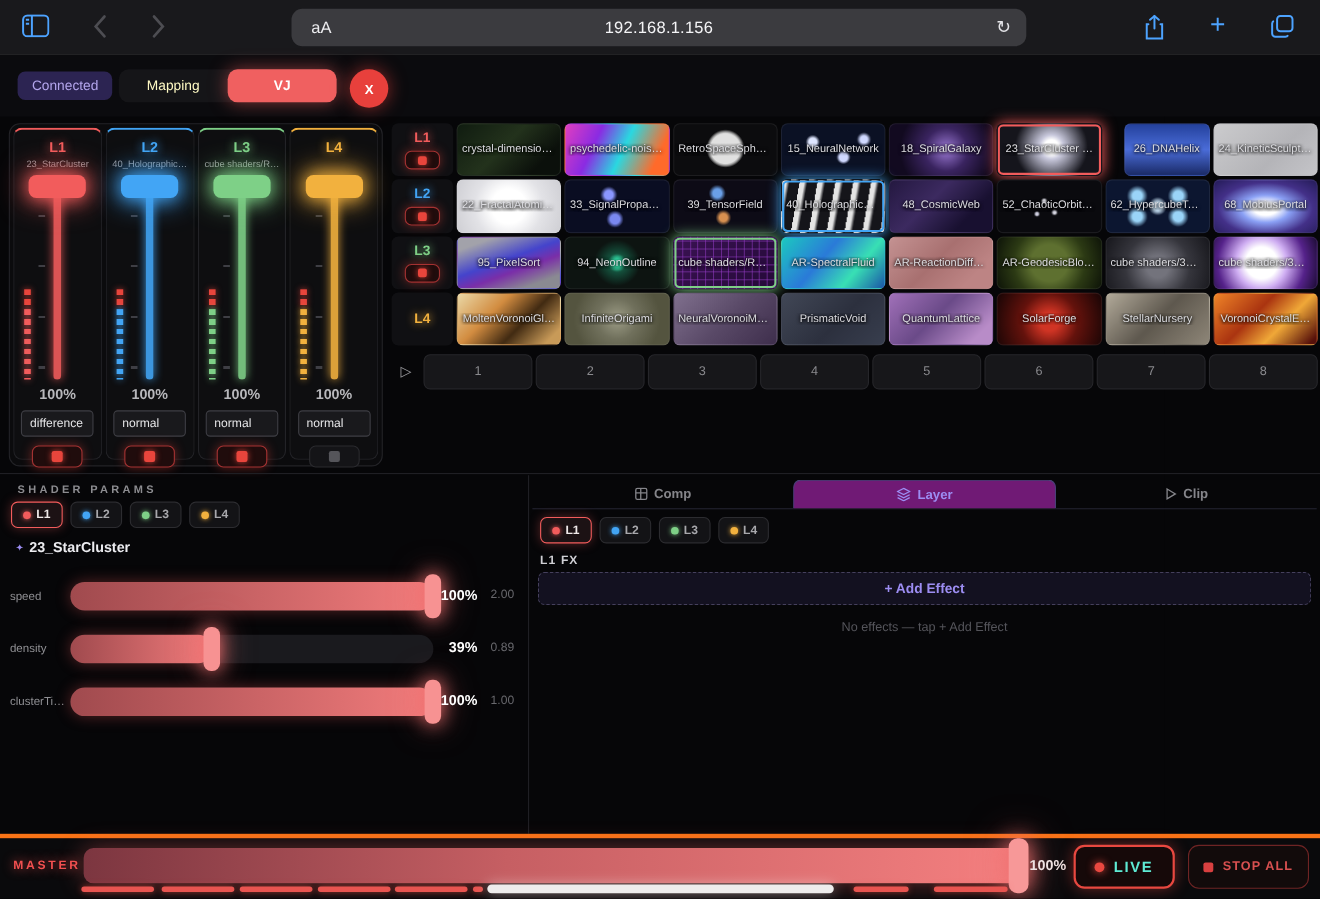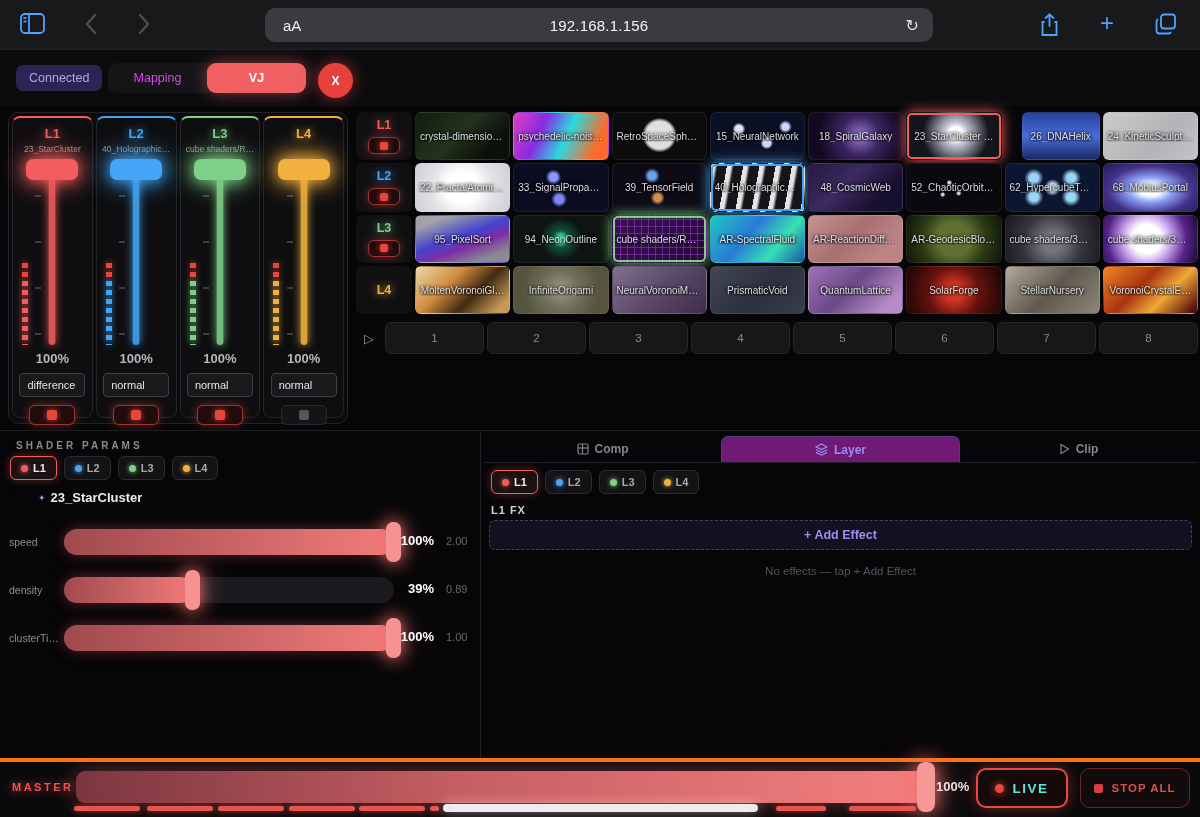--- a/index.html
+++ b/index.html
@@ -19,21 +19,21 @@
   .plus-ico { font-size:24px; color:#4da3ff; font-weight:300; line-height:20px; }
 
   
   .tab-row { position:absolute; top:50px; left:0; width:1200px; height:56px; background:#0b0b0e; }
   .badge-connected { position:absolute; left:16px; top:15px; height:26px; padding:0 13px;
     background:#2c2452; border-radius:7px; color:#b3a5ec; font-size:12.5px;
     display:flex; align-items:center; }
   .seg-ctl { position:absolute; left:108px; top:13px; height:30px; width:198px;
     background:#151518; border-radius:9px; display:flex; }
   .seg-item { flex:1; display:flex; align-items:center; justify-content:center;
-    font-size:12.5px; color:#d946ef; border-radius:9px; }
+    font-size:12.5px; color:#fef9c3; border-radius:9px; }
   .seg-item.active { background:var(--accent); color:#fff; font-weight:bold;
     box-shadow:0 0 16px rgba(240,94,94,.55); }
   .x-btn { position:absolute; left:318px; top:13px; width:35px; height:35px; border-radius:50%;
     background:#e8403c; color:#fff; font-weight:bold; font-size:12px;
     display:flex; align-items:center; justify-content:center;
     box-shadow:0 0 16px rgba(232,64,60,.6); }
 
   
   .faders-panel { position:absolute; left:8px; top:112px; width:340px; height:312px;
     background:#0b0b0d; border:1px solid #232327; border-radius:10px; padding:3px; display:flex; gap:3px; }
@@ -102,21 +102,21 @@
   .pp-header { position:absolute; left:16px; top:8px; font-size:10px; font-weight:bold;
     letter-spacing:3px; color:#8c8c90; }
   .chips { position:absolute; left:10px; top:24px; display:flex; gap:7px; }
   .chip { height:24px; border-radius:6px; padding:0 10px; display:flex; align-items:center; gap:5px;
     background:#131316; border:1px solid #2c2c30; }
   .chip .dot { width:7px; height:7px; border-radius:50%; background:var(--c);
     box-shadow:0 0 5px var(--c); }
   .chip .ch-l { font-size:11px; font-weight:bold; color:#a8a8ac; }
   .chip.on { border-color:var(--l1); background:#1c1214; box-shadow:0 0 10px rgba(242,92,92,.35); }
   .chip.on .ch-l { color:#f0e9e9; }
-  .pp-title { position:absolute; left:14px; top:58px; font-size:13px; font-weight:bold; color:#ececf0;margin-left:24px; }
+  .pp-title { position:absolute; left:14px; top:58px; font-size:13px; font-weight:bold; color:#ececf0; }
   .sparkle { color:var(--purple); font-size:9px; margin-right:5px; vertical-align:1px; }
   .s-row { position:absolute; left:0; width:480px; height:44px; }
   .s-label { position:absolute; left:9px; top:16px; width:52px; font-size:10.5px; color:#8f8f93;
     white-space:nowrap; overflow:hidden; text-overflow:ellipsis; }
   .s-track { position:absolute; left:64px; top:9px; width:330px; height:26px; border-radius:13px;
     background:#1a1a1e; }
   .s-fill { position:relative; height:26px; border-radius:13px;
     background:linear-gradient(90deg,#a04a4e,#f27c7c); box-shadow:0 0 14px rgba(240,90,90,.35); }
   .s-thumb { position:absolute; right:-7px; top:-7px; width:15px; height:40px; border-radius:7px;
     background:#f79292; box-shadow:0 0 16px #f07070,0 0 30px rgba(240,112,112,.6); }

